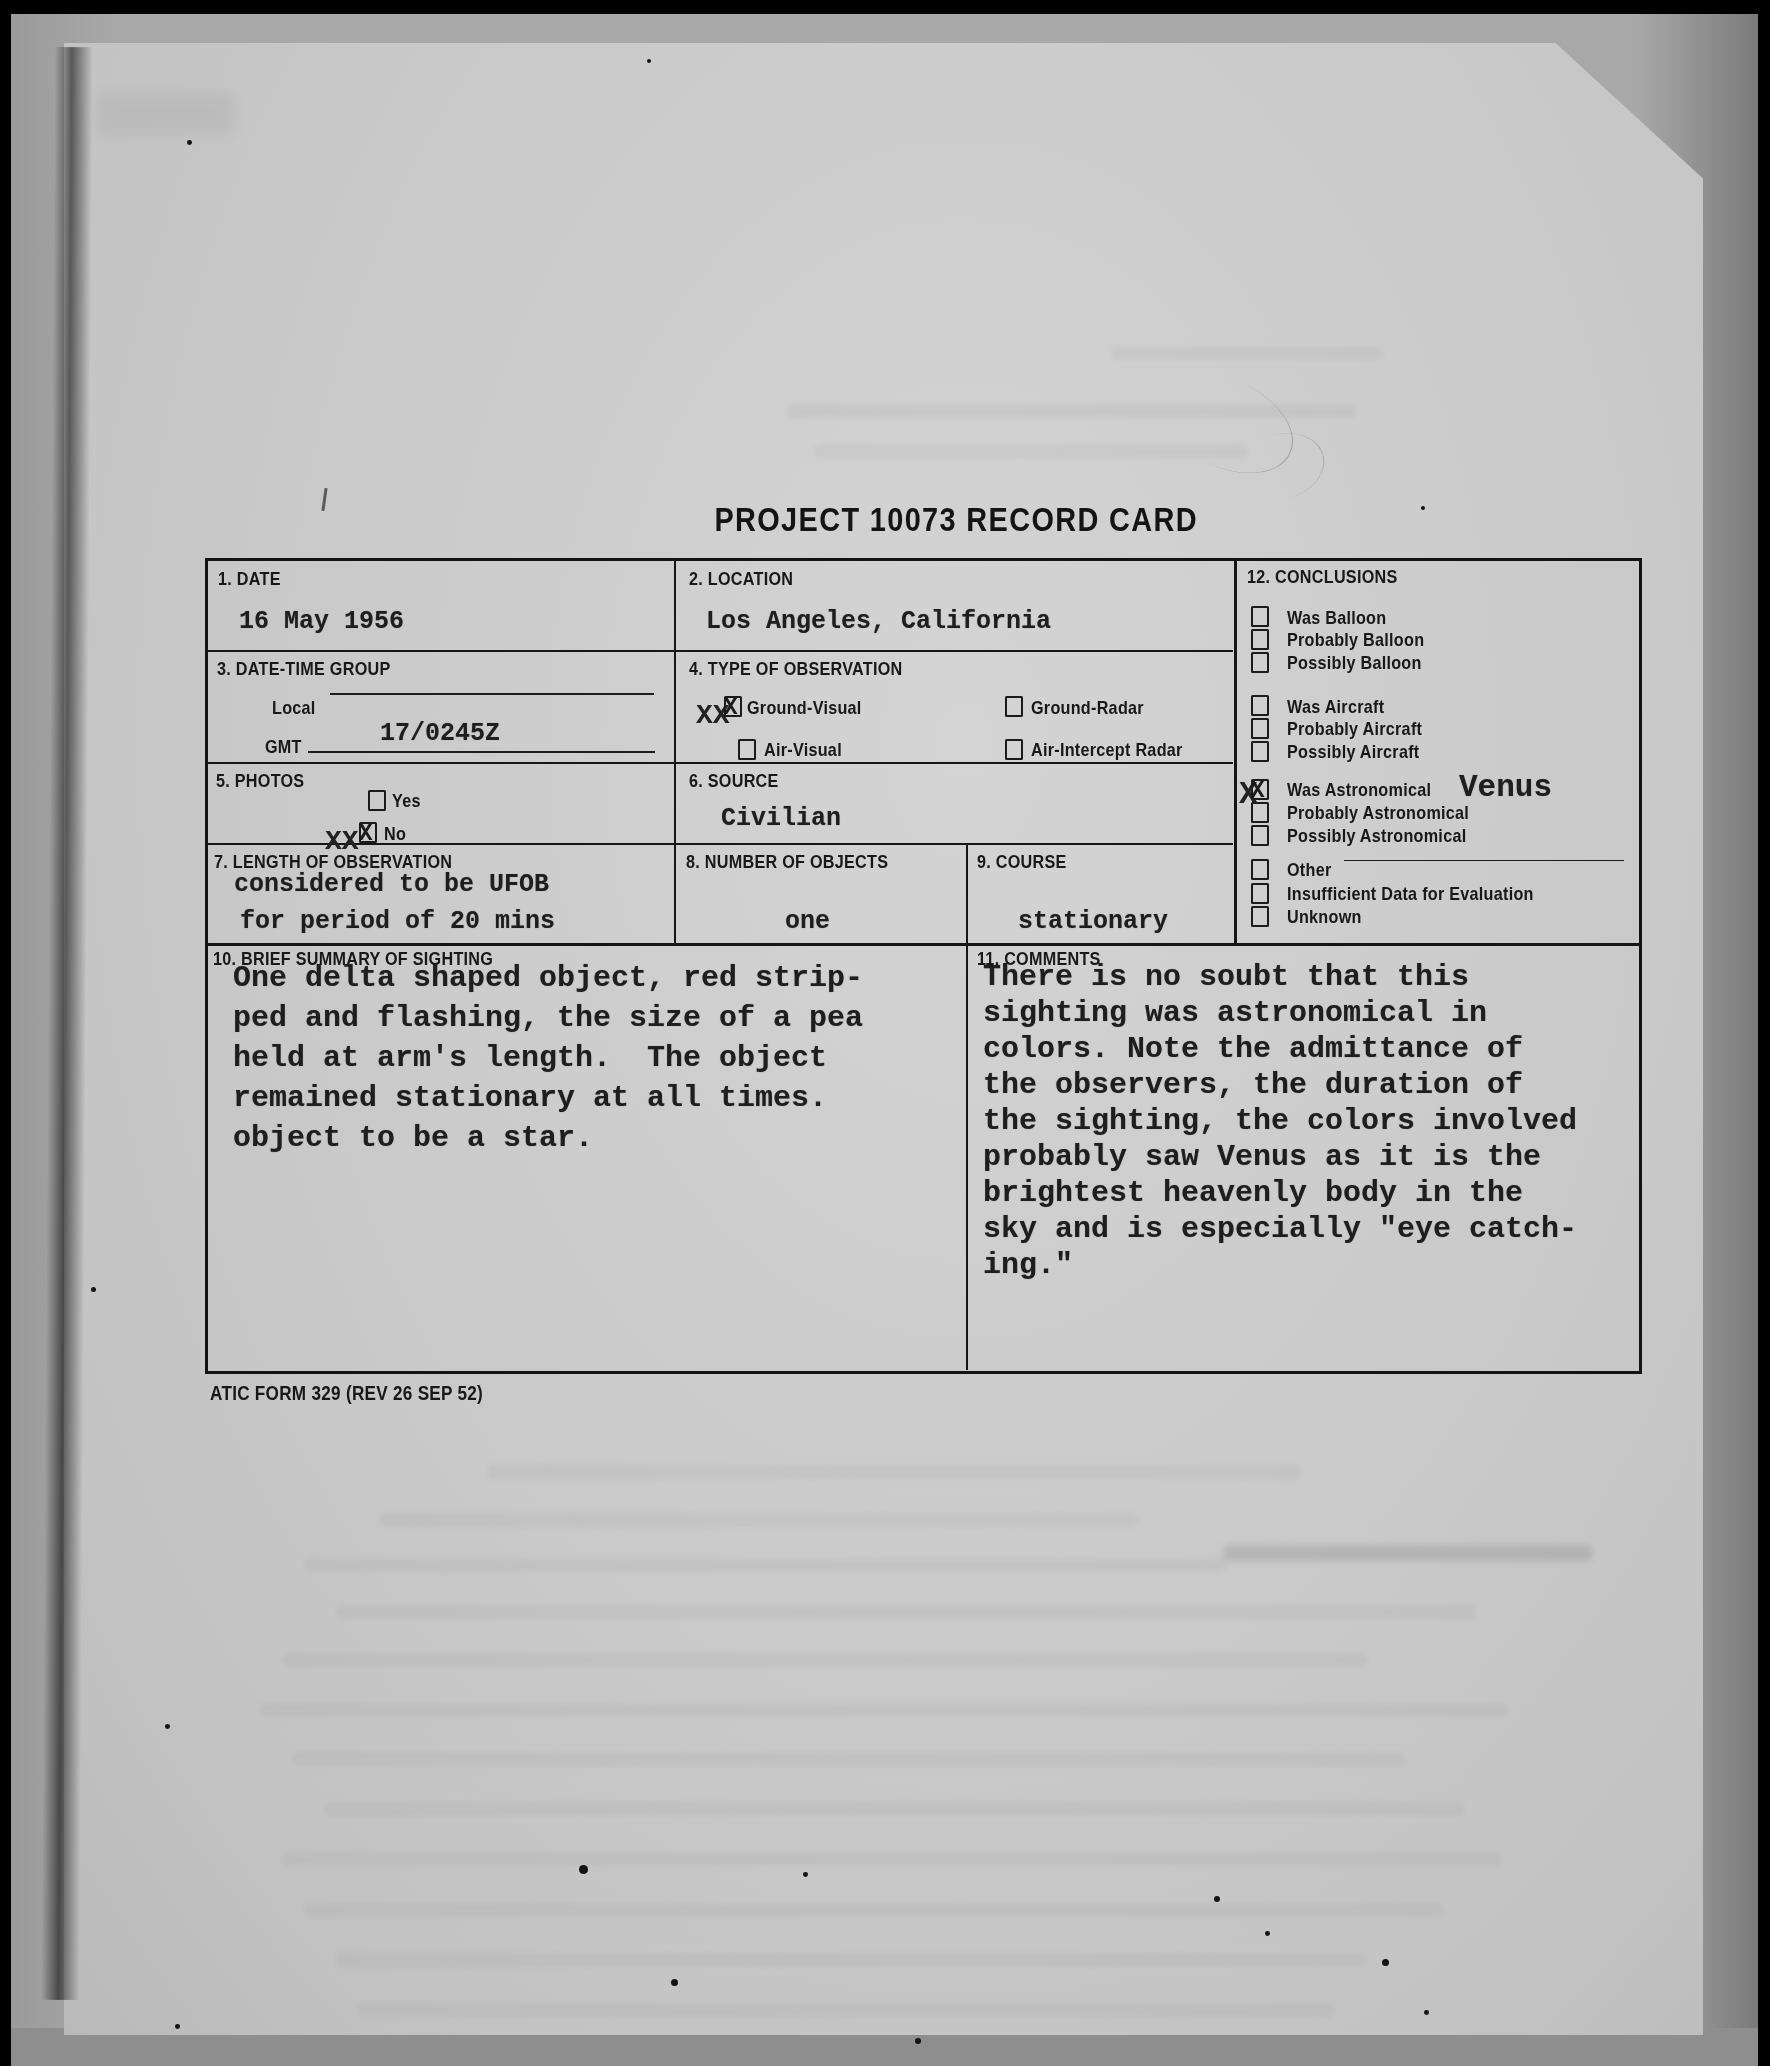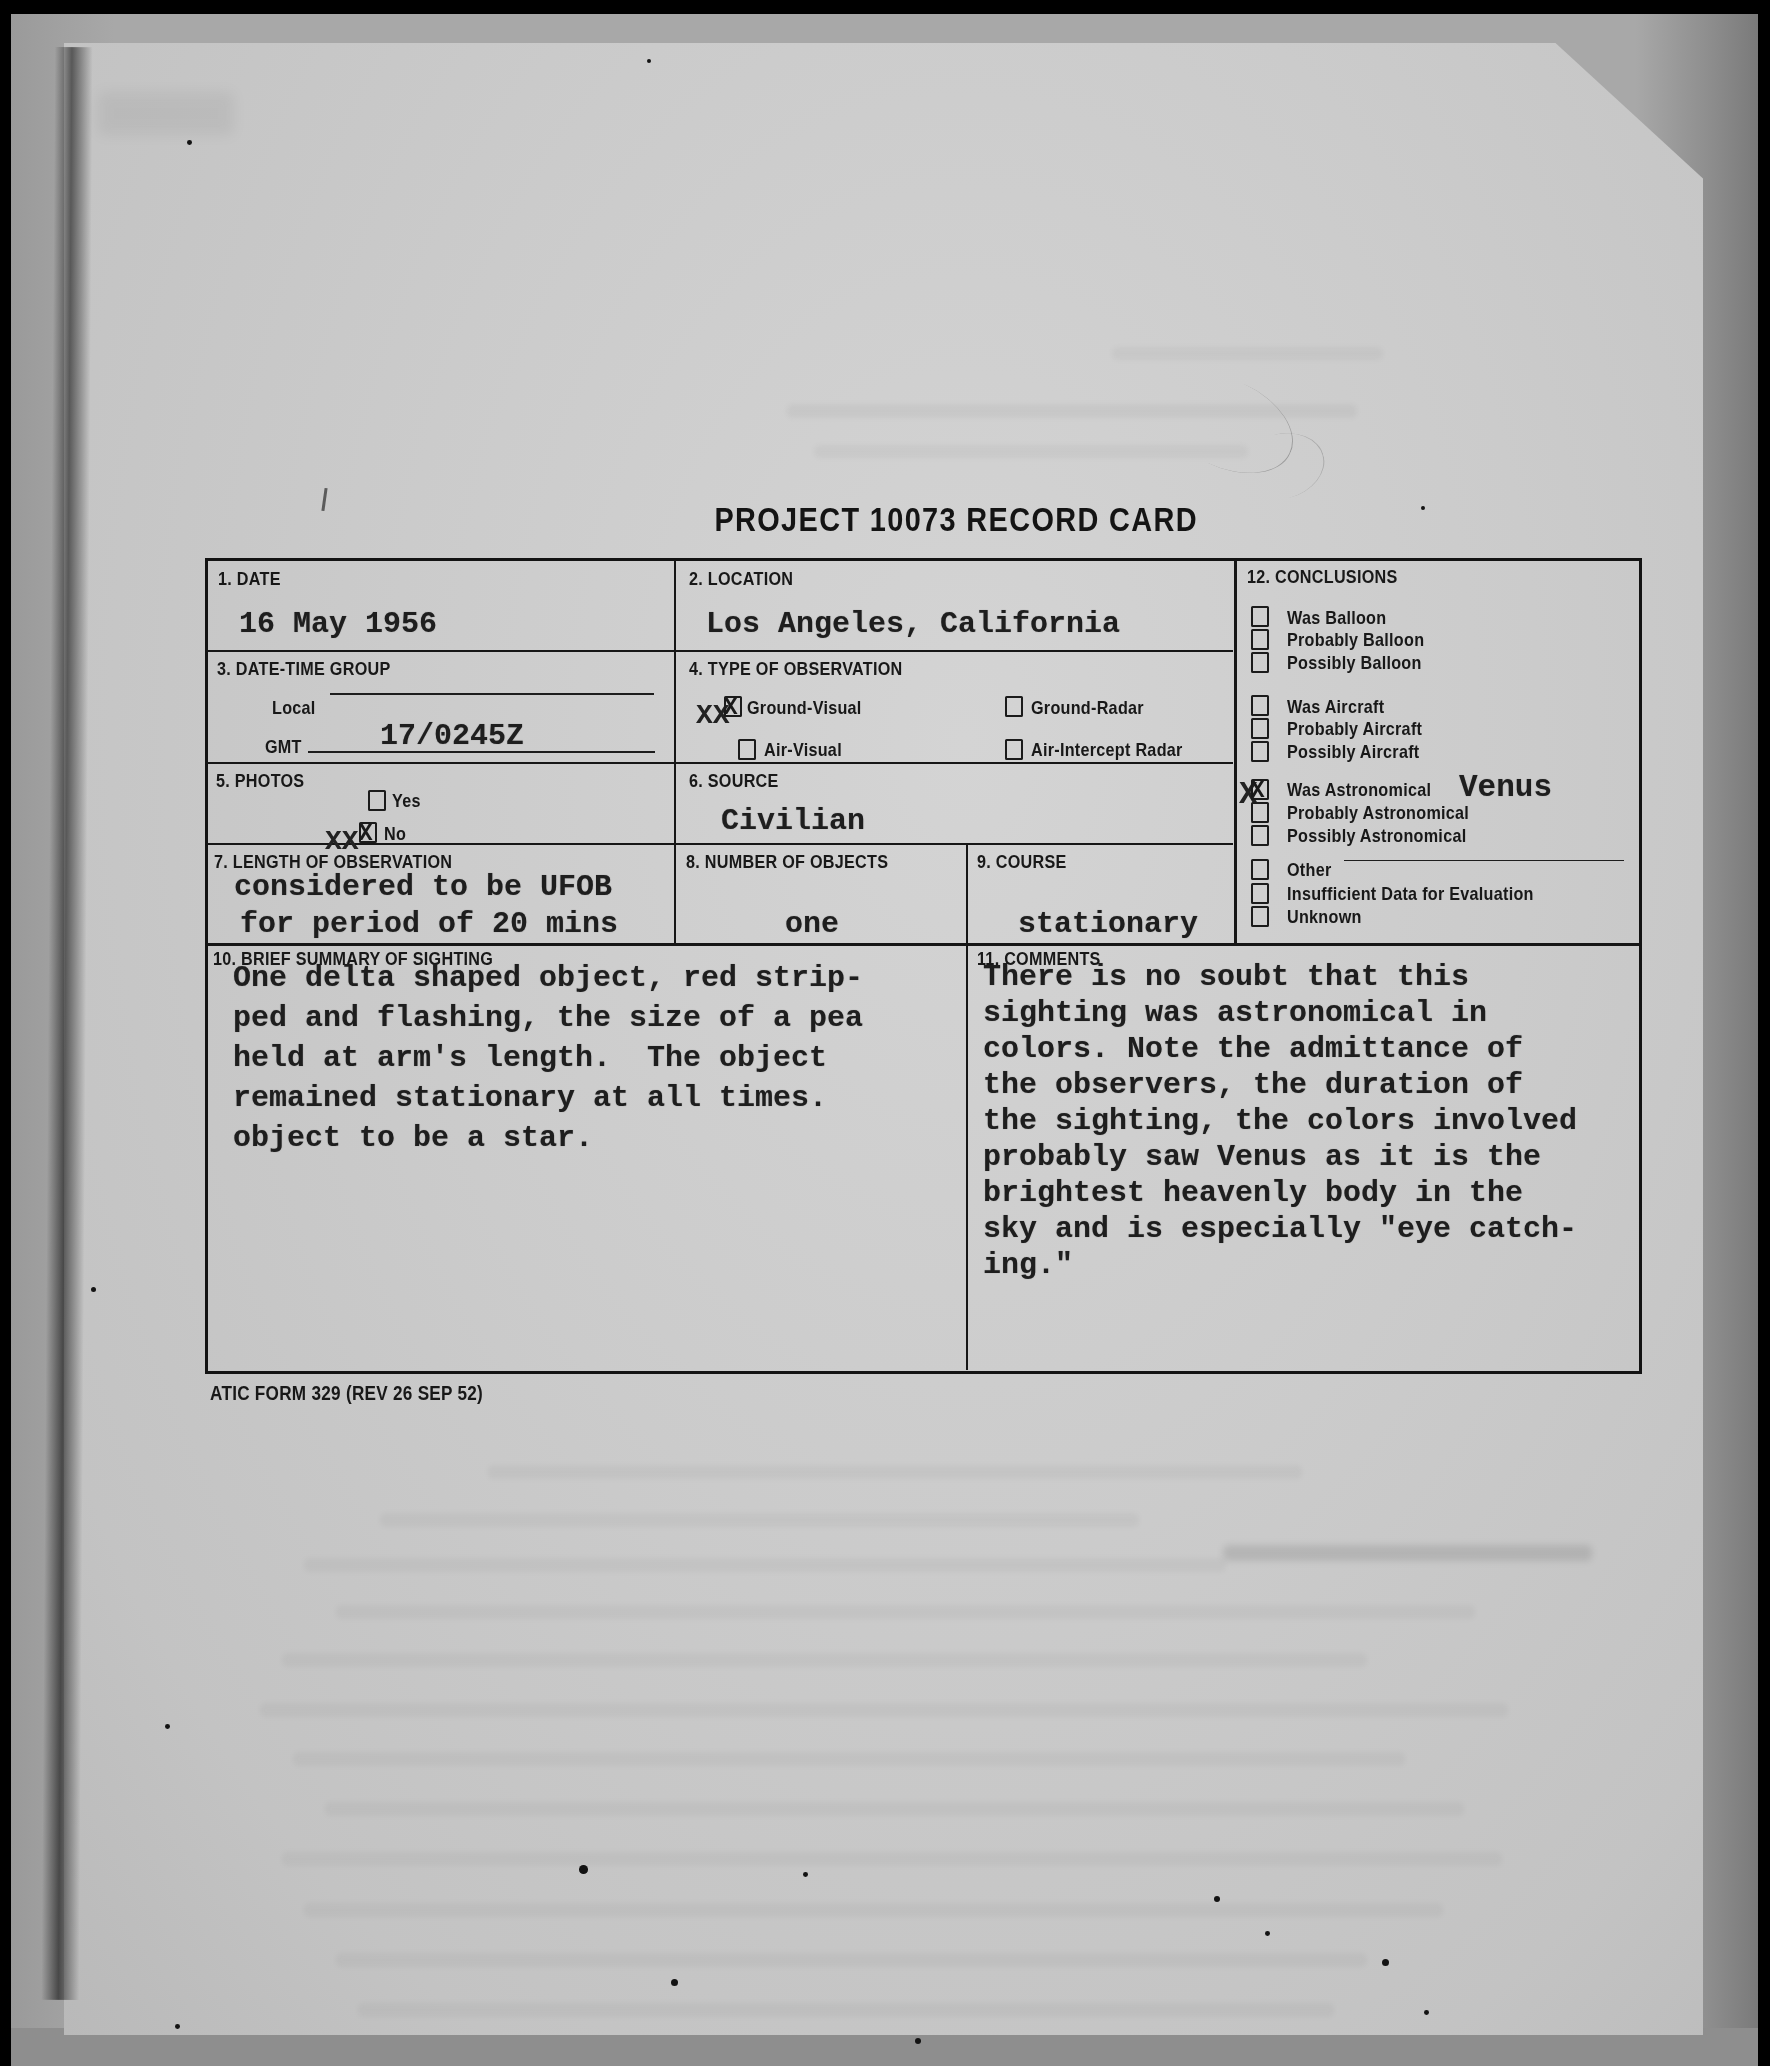--- a/index.html
+++ b/index.html
@@ -12,21 +12,21 @@
          background:radial-gradient(ellipse at 55% 35%, #d4d4d4 0%, #cbcbcb 45%, #c3c3c3 80%, #b9b9b9 100%);
          clip-path:polygon(0 0, 91% 0, 100% 6.8%, 100% 100%, 0 100%);}
   .edge-shadow{position:absolute;left:48px;top:47px;width:38px;height:1953px;
          background:linear-gradient(to right,rgba(0,0,0,0) 0%,rgba(0,0,0,.55) 45%,rgba(0,0,0,.25) 75%,rgba(0,0,0,0) 100%);
          transform:rotate(.4deg);}
   .leftblack{position:absolute;left:0;top:0;width:11px;height:2066px;background:#000;}
 
   .flabel{position:absolute;font-weight:700;font-size:18.4px;line-height:1;color:#181818;
           transform:scaleX(.88);transform-origin:0 0;white-space:nowrap;letter-spacing:0.3px;}
   .typed{position:absolute;font-family:"Liberation Mono",monospace;font-weight:700;
-         font-size:30px;line-height:1;color:#1e1e1e;white-space:pre;
+         font-size:25px;line-height:1;color:#1e1e1e;white-space:pre;
          text-shadow:0 0 1.1px rgba(25,25,25,.35);}
   .title{position:absolute;left:681px;top:500px;width:445px;text-align:center;
          font-weight:700;font-size:34px;letter-spacing:1.6px;color:#141414;
          transform:scaleX(.85);white-space:nowrap;}
   .hline{position:absolute;background:#161616;height:2.2px;}
   .vline{position:absolute;background:#161616;width:2.2px;}
   .card{position:absolute;left:205px;top:558px;width:1437px;height:816px;
         border:3.3px solid #131313;box-sizing:border-box;}
   .cb{position:absolute;width:14px;height:17.4px;border:2.2px solid #1b1b1b;border-radius:1.6px;}
   .cb .bx{position:absolute;left:-2.2px;top:-3.3px;font-family:"Liberation Mono",monospace;

